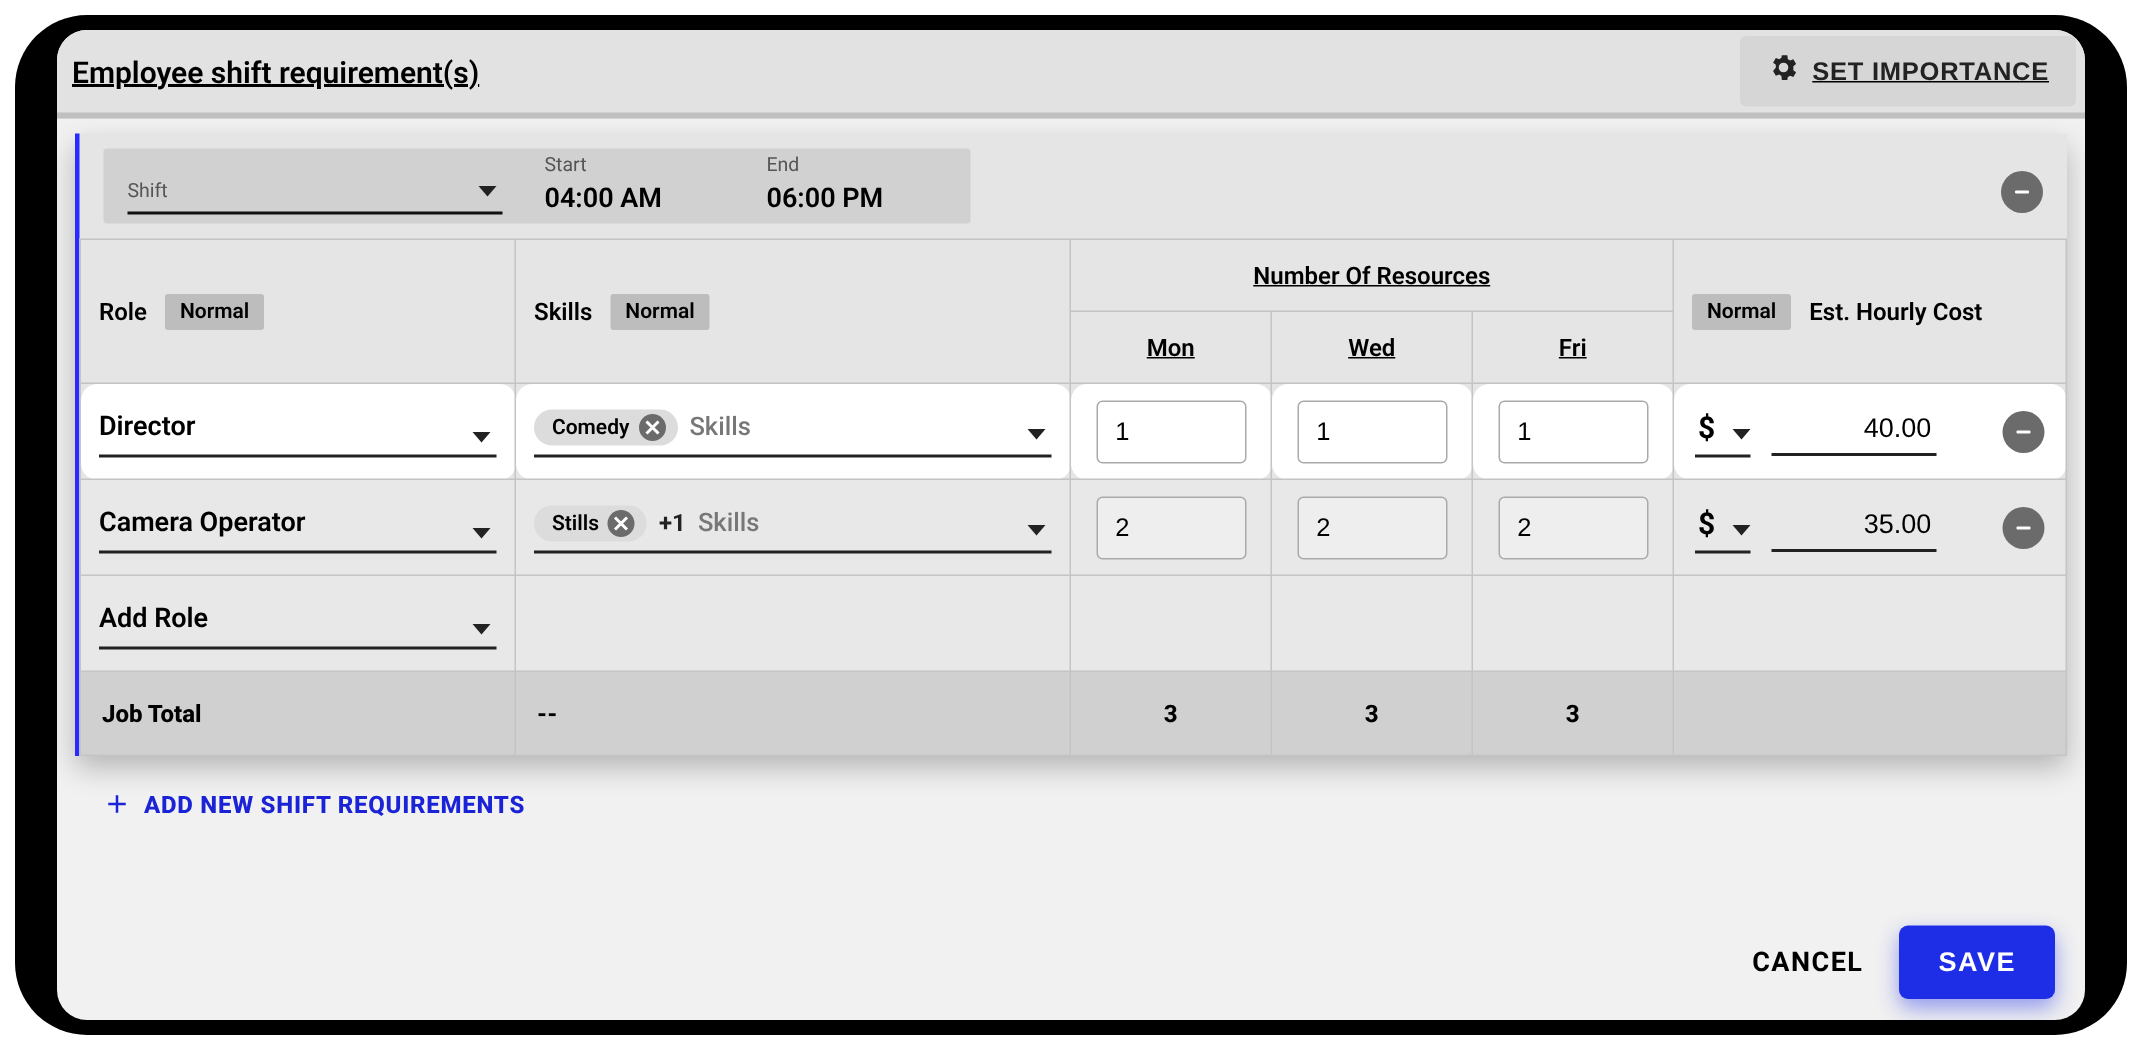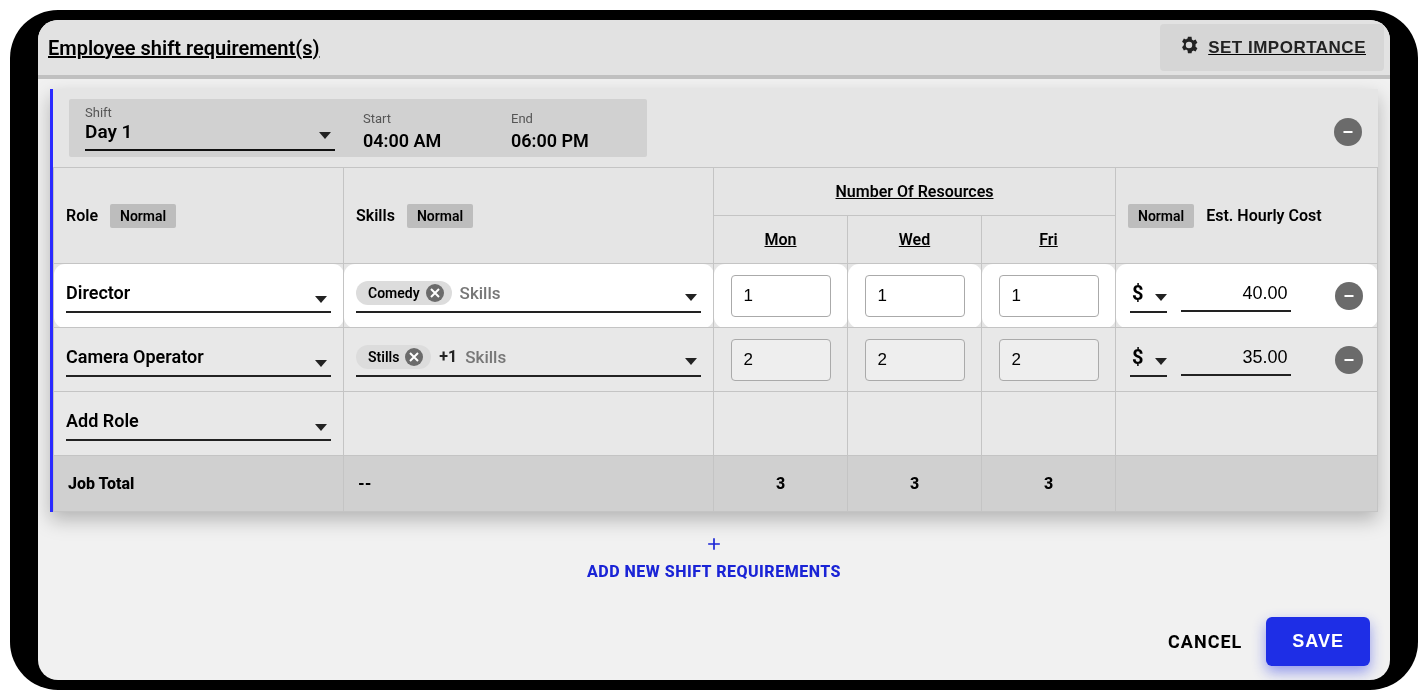--- a/index.html
+++ b/index.html
@@ -129,21 +129,21 @@
     text-align:right; padding:4px 4px 6px 4px;
   }
   .cost-cell .remove-circle { margin-left:auto; }
 
   tr.total td { background:#d0d0d0; font-weight:800; padding:18px 14px; }
   tr.total .tnum { text-align:center; }
 
   .add-new {
     display:flex; align-items:center; gap:8px;
     color:#1a24d6; font-weight:800; letter-spacing:0.5px;
-    font-size:16px; cursor:pointer; padding:22px 24px 8px 24px;flex-direction:column;
+    font-size:16px; cursor:pointer; padding:22px 24px 8px 24px;
   }
   .add-new svg { width:20px; height:20px; fill:#1a24d6; }
 
   .footer {
     position:absolute; right:20px; bottom:14px;
     display:flex; align-items:center; gap:24px;
   }
   .btn-cancel { font-size:18px; font-weight:700; letter-spacing:1px; cursor:pointer; }
   .btn-save {
     background:#1e2ee6; color:#fff; font-size:18px; font-weight:700;
@@ -171,21 +171,20 @@
     </div>
 
     <div class="content">
 
       <div class="card">
 
         <div class="shift-bar">
           <div class="shift-block">
             <div class="shift-select underline">
               <div class="field-label">Shift</div>
-              <div class="shift-value">Day 1</div>
               <span class="dd-caret"></span>
             </div>
             <div class="time-block">
               <div class="field-label">Start</div>
               <div class="time-value">04:00 AM</div>
             </div>
             <div class="time-block">
               <div class="field-label">End</div>
               <div class="time-value">06:00 PM</div>
             </div>

